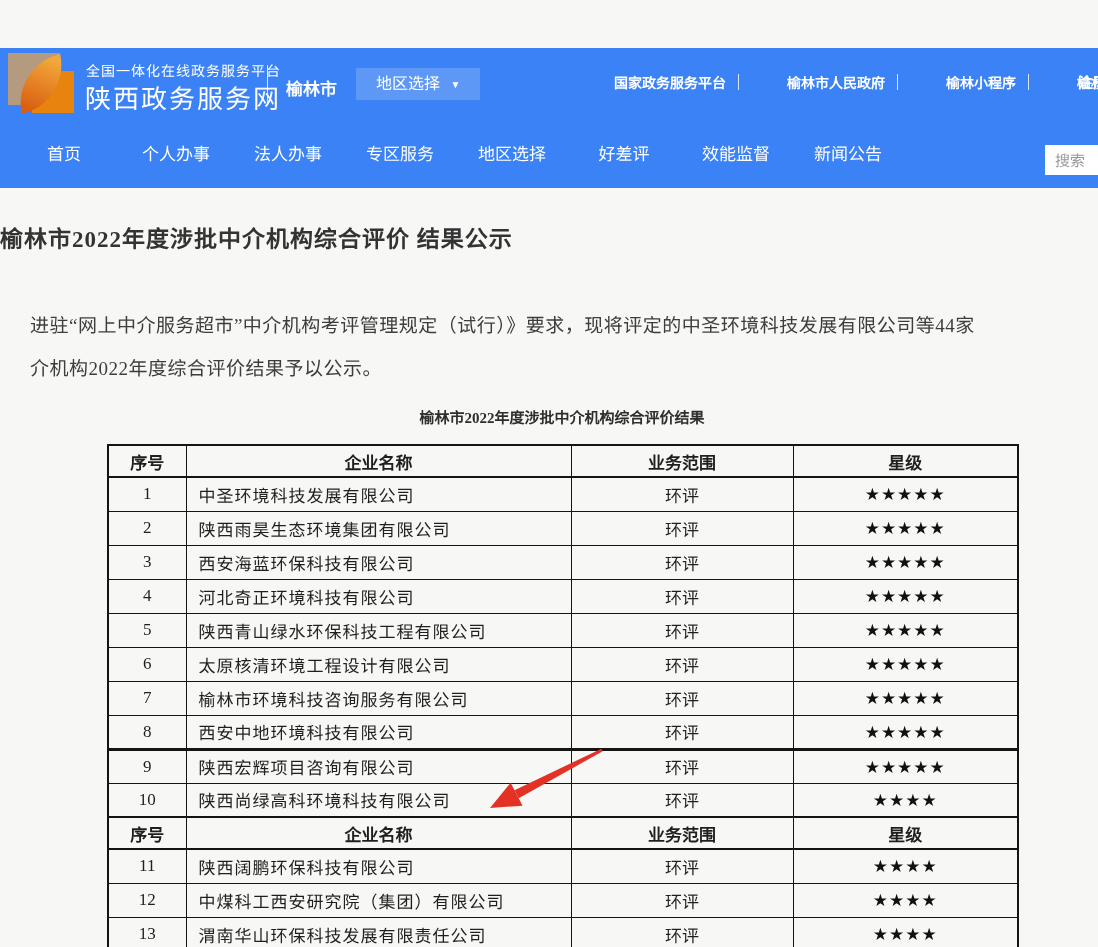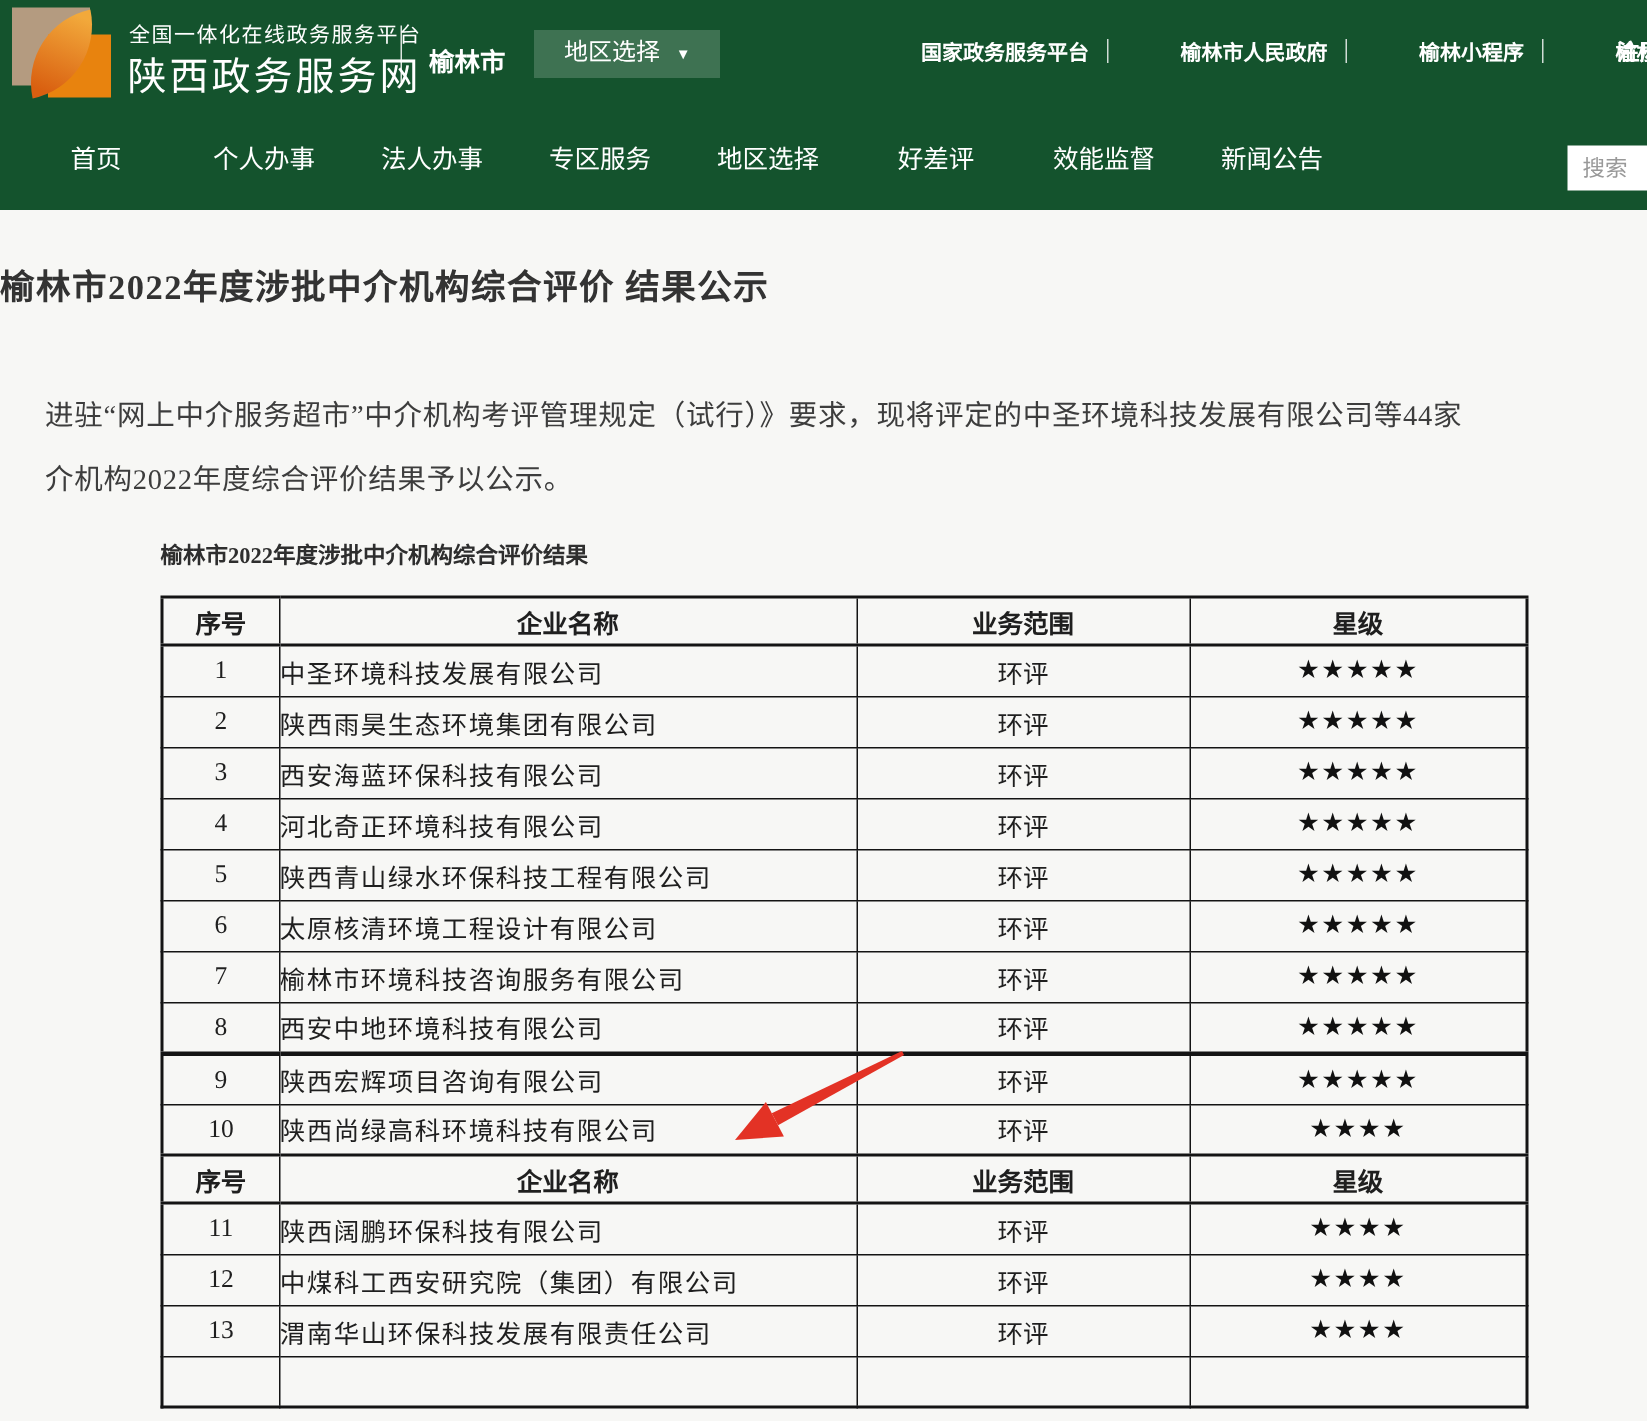--- a/index.html
+++ b/index.html
@@ -41,44 +41,44 @@
   .search-box input::placeholder { color:#999999; opacity:1; }
 
   
   .article { position:relative; font-family:"Liberation Serif","DejaVu Serif",serif; color:#3d3d3d; }
   .article-title { margin-top:32px; text-align:left; font-size:23px; font-weight:bold;
                    color:#333; letter-spacing:1px; }
   .paragraph { margin:50px 0 0 30px; }
   .paragraph .pline { white-space:nowrap; font-size:19px; line-height:43px; letter-spacing:.5px; }
   .paragraph .pline.indent { text-indent:47px; }
 
-  .table-caption { margin:16px 0 0 107px; width:910px; 
+  .table-caption { margin:16px 0 0 107px; width:910px; text-align:center;
                    font-size:15px; font-weight:bold; color:#2e2e2e; }
 
   table.results { margin:17px 0 0 107px; border-collapse:collapse; border:2px solid #141414;
                   table-layout:fixed; width:910px;
                   font-family:"Liberation Serif","DejaVu Serif",serif; }
   table.results th, table.results td { border:1px solid #141414; color:#1f1f1f; overflow:hidden; }
   table.results tr.hrow th { height:32px; font-size:17px; font-weight:bold; text-align:center;
                              border-top-width:2px; border-bottom-width:2px; }
   table.results tr.drow td { height:34px; font-size:17px; }
   table.results td.c-no    { text-align:center; font-size:18px; }
-  table.results td.c-name  { text-align:left; letter-spacing:1px; }
+  table.results td.c-name  { text-align:left; padding-left:12px; letter-spacing:1px; }
   table.results td.c-scope { text-align:center; }
   table.results td.c-stars { text-align:center; font-size:20px; font-weight:bold; letter-spacing:1px;
                              font-family:"DejaVu Sans",sans-serif; color:#111; }
   table.results tr.thick-bottom td { border-bottom-width:3px; }
   table.results tr.partial td { height:34px; }
 
   .annotation-arrow { position:absolute; left:440px; top:515px; pointer-events:none; }
 </style>
 </head>
 <body>
 
-<header class="site-header" style="background: #14532d;">
+<header class="site-header" style="background: #3b82f6; margin-top: 48px;">
   <div class="logo">
     <div class="sq-tan"></div>
     <div class="sq-orange"></div>
     <div class="leaf"></div>
   </div>
   <div class="tagline">全国一体化在线政务服务平台</div>
   <div class="sitename">陕西政务服务网</div>
   <div class="v-divider"></div>
   <div class="city">榆林市</div>
   <button class="region-btn" style="background: rgba(255, 255, 255, 0.18);">

